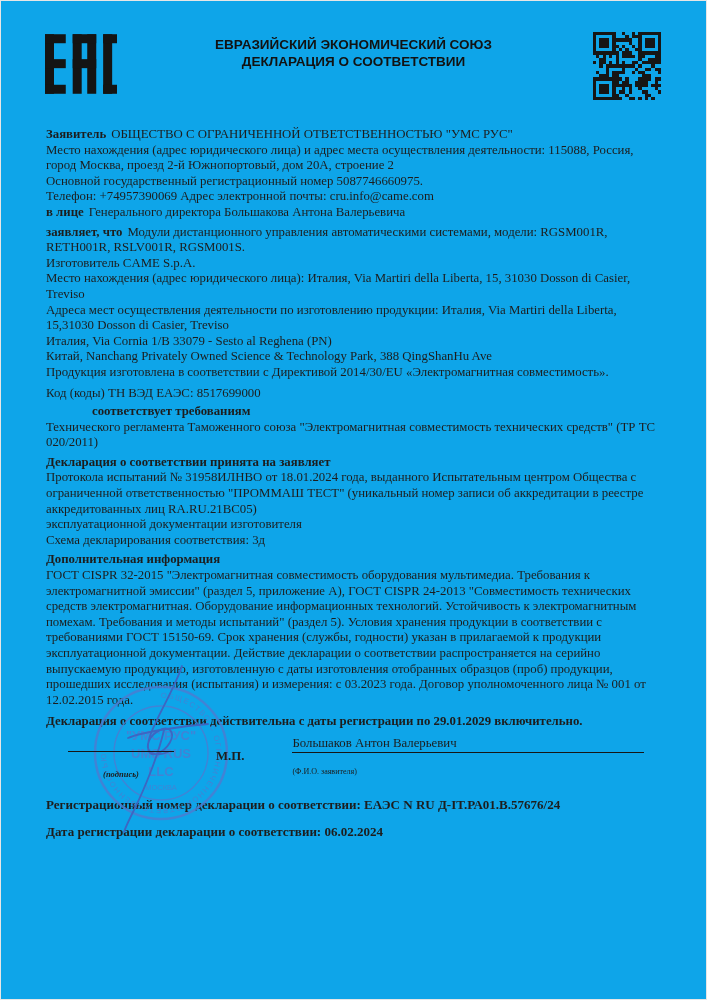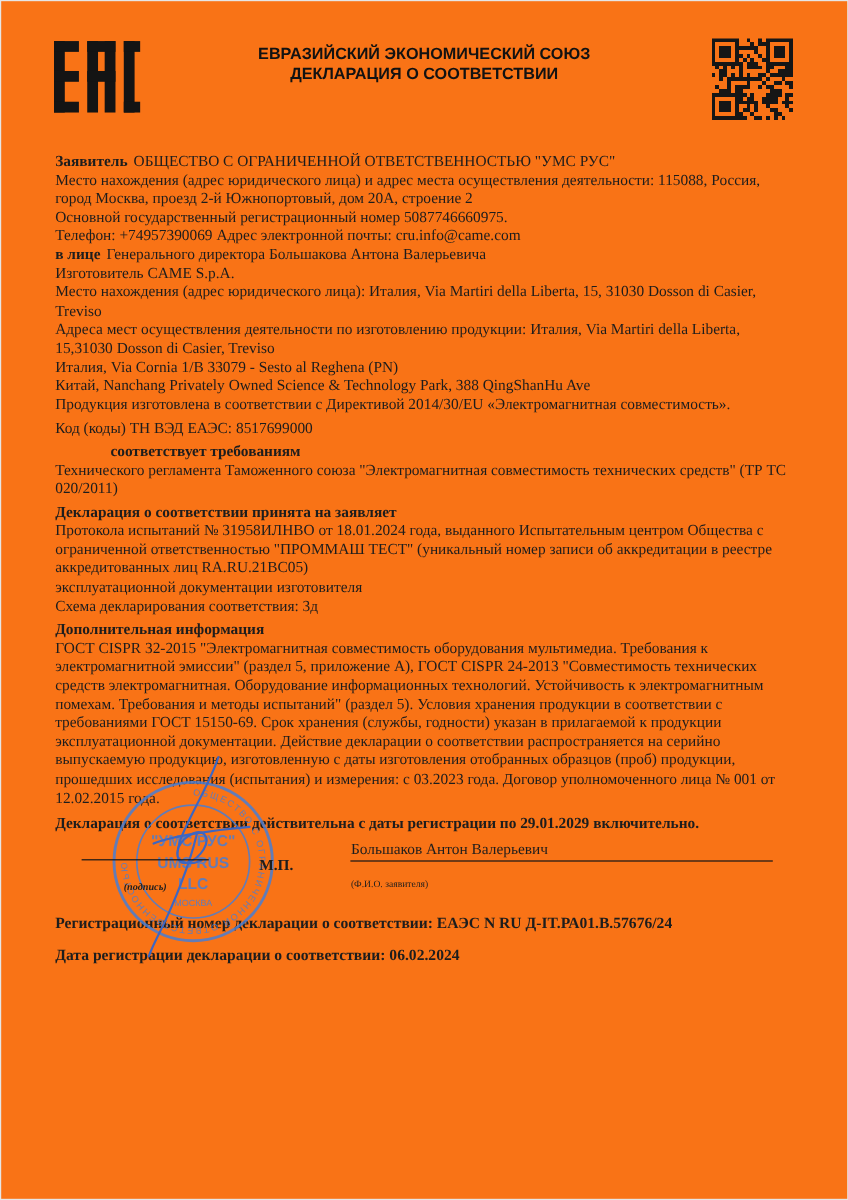--- a/index.html
+++ b/index.html
@@ -1,19 +1,19 @@
 <!DOCTYPE html>
 <html><head>
 <meta charset="utf-8">
 <style>
   html,body{margin:0;padding:0;background:#ffffff;}
   .page{
     position:relative;
     width:707px;height:1000px;
-    background:#f97316;
+    background:#0ea5e9;
     border:1px solid #e6e6e6;
     box-sizing:border-box;
     font-family:"Liberation Serif", serif;
     color:#1d1d1d;
     overflow:hidden;
   }
   
   .eac-logo{position:absolute;left:44px;top:32px;width:72px;height:62px;}
   .titles{
     position:absolute;left:130px;right:130px;top:35px;
@@ -322,20 +322,21 @@
     </svg>
 
   <div class="content">
 
     <div class="blk"><span class="lead">Заявитель</span><span>ОБЩЕСТВО С ОГРАНИЧЕННОЙ ОТВЕТСТВЕННОСТЬЮ "УМС РУС"</span></div>
     <div class="blk">Место нахождения (адрес юридического лица) и адрес места осуществления деятельности: 115088, Россия, город Москва, проезд 2-й Южнопортовый, дом 20А, строение 2
 Основной государственный регистрационный номер 5087746660975.
 Телефон: +74957390069 Адрес электронной почты: cru.info@came.com</div>
     <div class="blk"><span class="lead">в лице</span><span>Генерального директора Большакова Антона Валерьевича</span></div>
 
+    <div class="blk mt4"><span class="lead">заявляет, что</span><span>Модули дистанционного управления автоматическими системами, модели: RGSM001R, RETH001R, RSLV001R, RGSM001S.</span></div>
     <div class="blk">Изготовитель CAME S.p.A.</div>
     <div class="blk">Место нахождения (адрес юридического лица): Италия, Via Martiri della Liberta, 15, 31030 Dosson di Casier, Treviso</div>
     <div class="blk">Адреса мест осуществления деятельности по изготовлению продукции: Италия, Via Martiri della Liberta, 15,31030 Dosson di Casier, Treviso
 Италия, Via Cornia 1/B 33079 - Sesto al Reghena (PN)
 Китай, Nanchang Privately Owned Science &amp; Technology Park, 388 QingShanHu Ave</div>
     <div class="blk">Продукция изготовлена в соответствии с Директивой 2014/30/EU «Электромагнитная совместимость».</div>
 
     <div class="blk mt5">Код (коды) ТН ВЭД ЕАЭС: 8517699000</div>
 
     <div class="blk bold mt3">соответствует требованиям</div>

